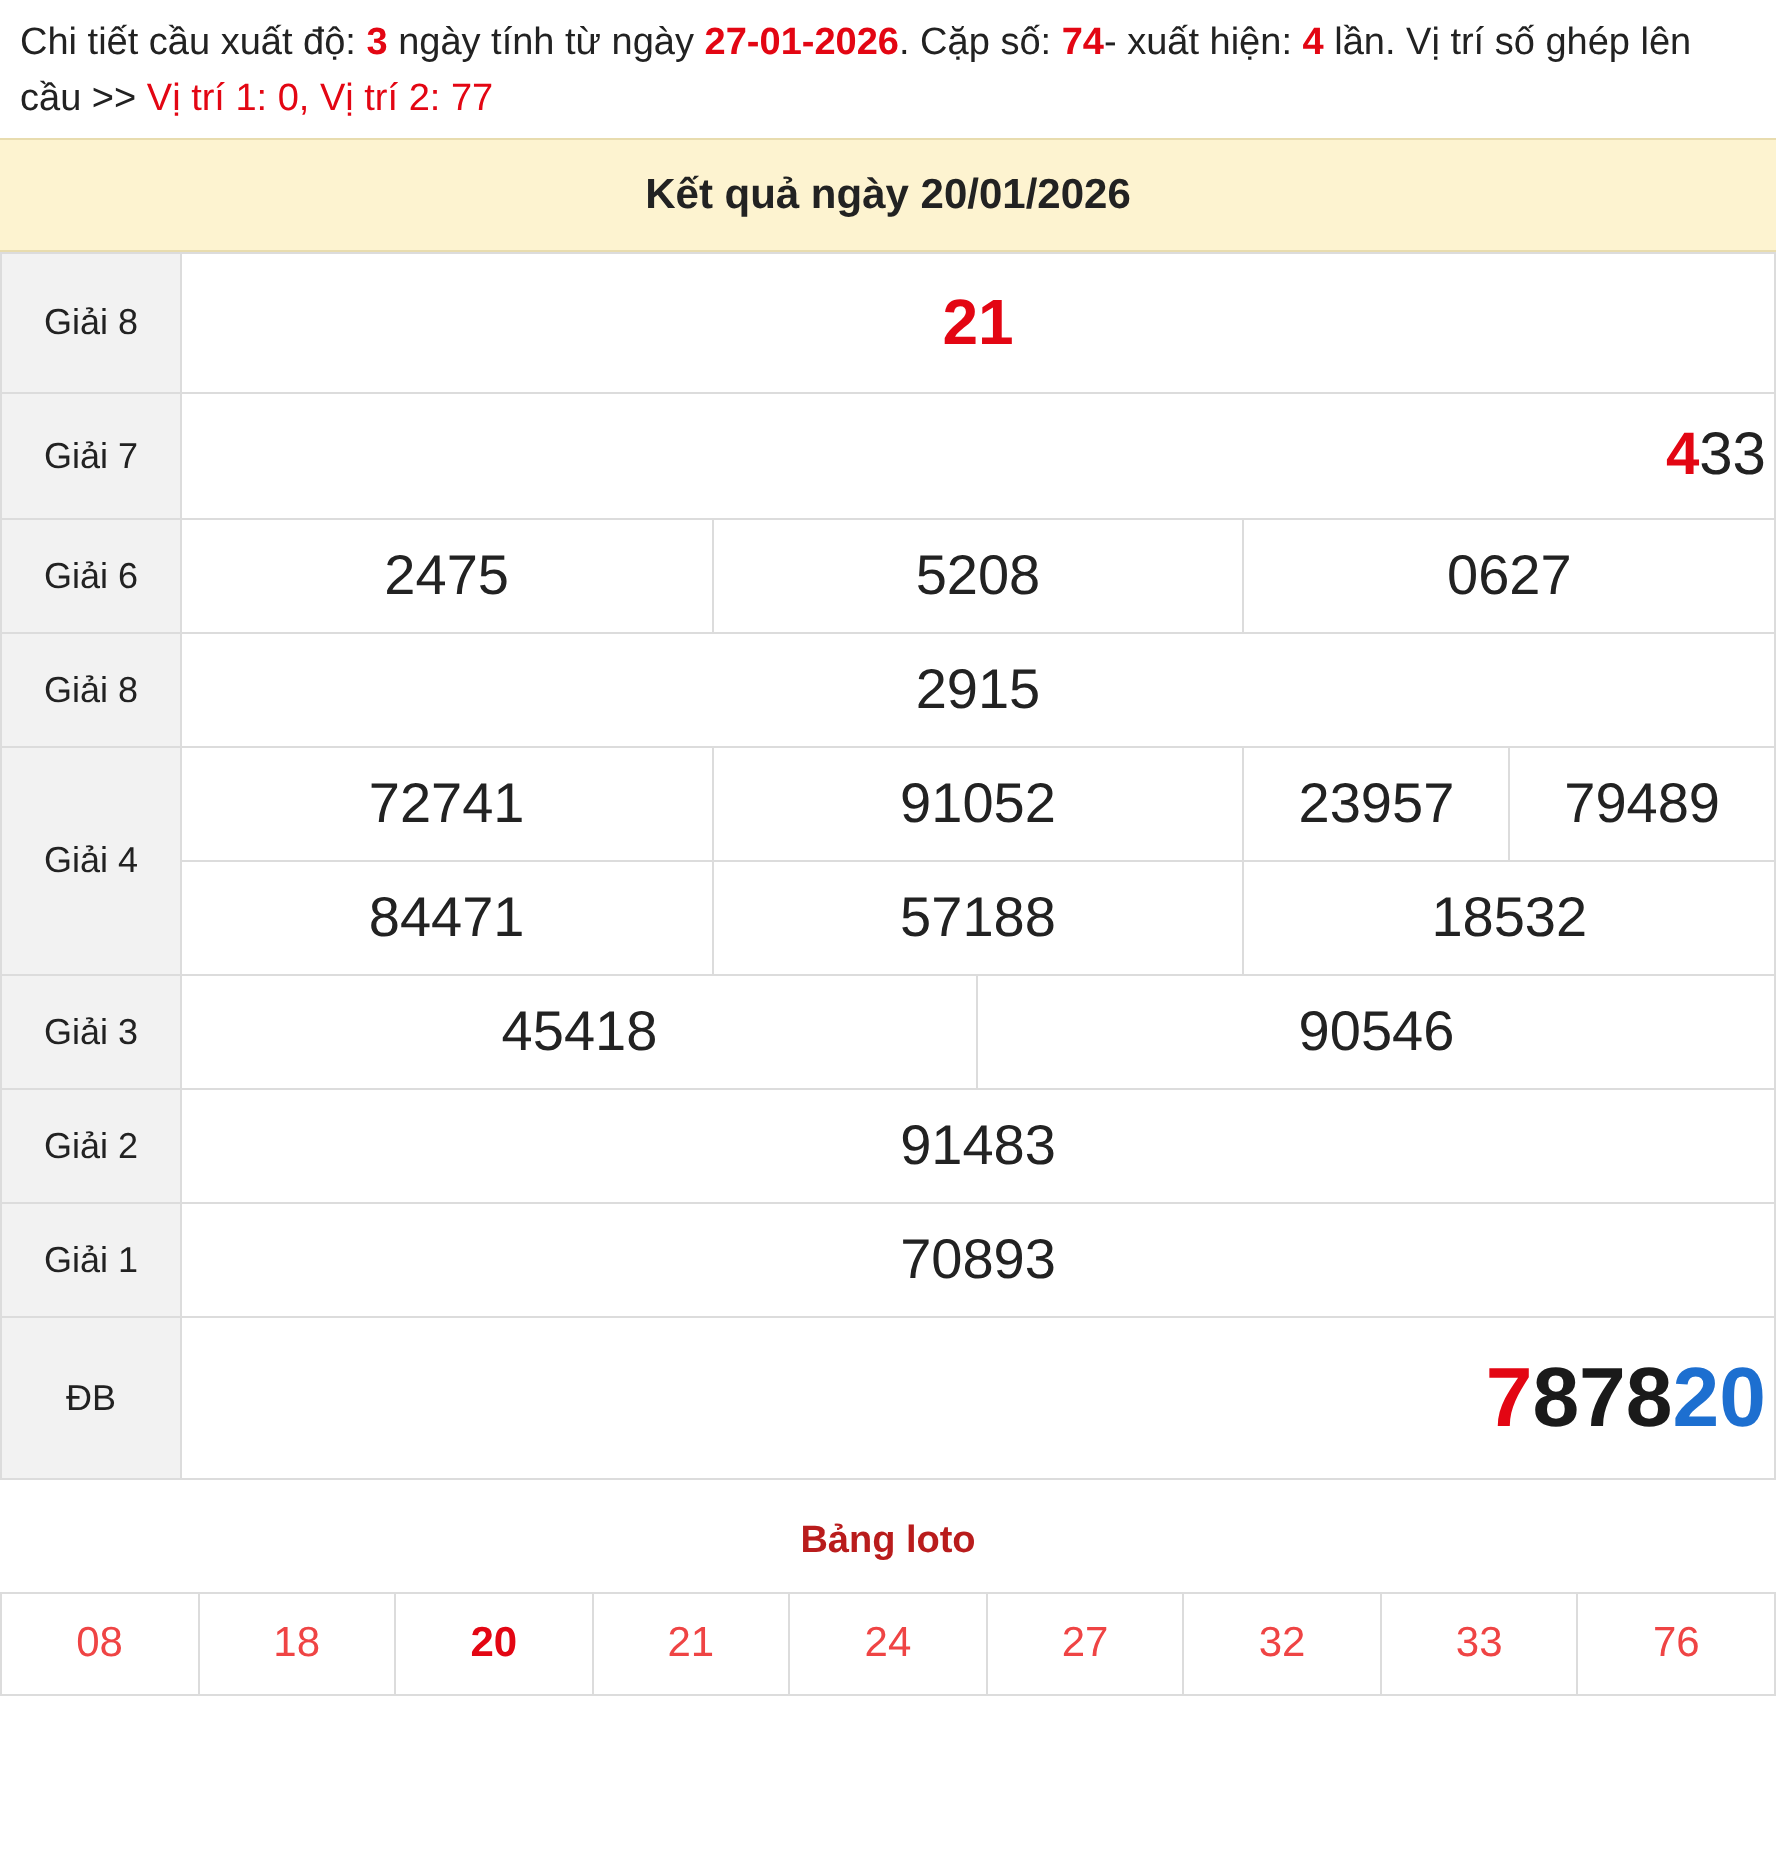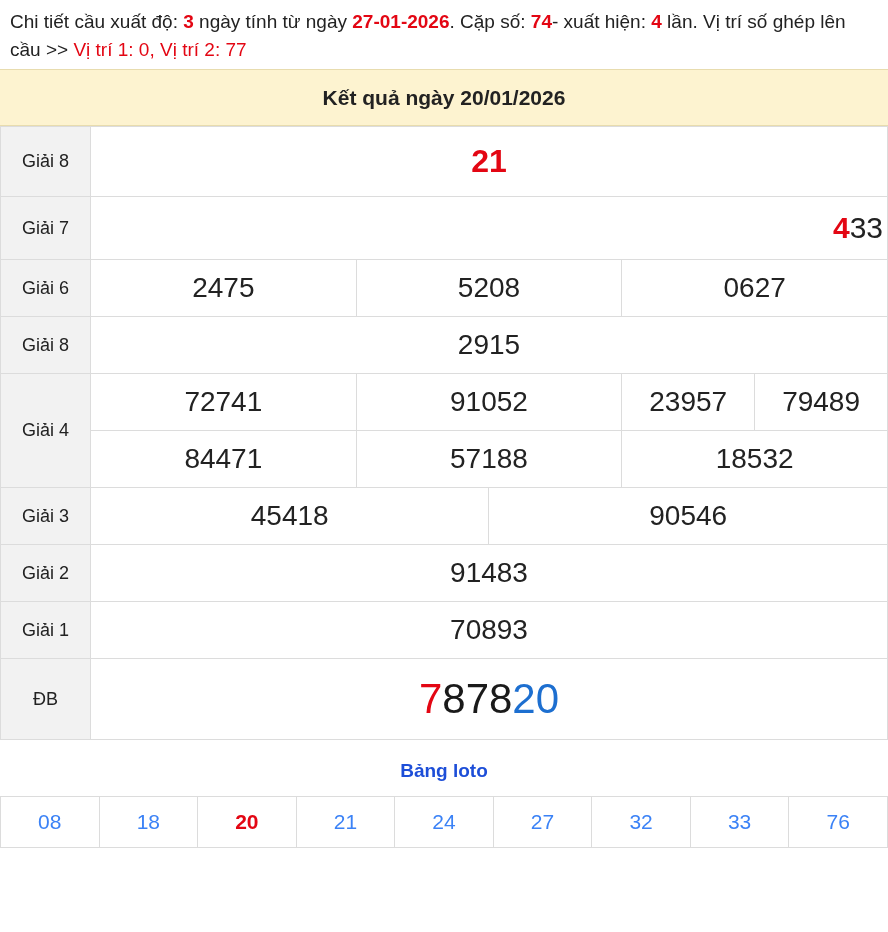--- a/index.html
+++ b/index.html
@@ -59,48 +59,49 @@
   }
   .val {
     font-size: 28px;
     padding: 12px 16px;
   }
   .val.g8 { font-size: 32px; color: #e30613; font-weight: bold; padding: 16px 4px; }
   .val.g7 { font-size: 30px; padding: 14px 4px; text-align: right; }
   .val.g7 .red { color: #e30613; font-weight: bold; }
   .val.db {
     font-size: 42px;
-    font-weight: normal;
+    font-weight: bold;
     padding: 16px 4px;
+    text-align: right;
   }
   .val.db .r { color: #e30613; }
   .val.db .k { color: #1a1a1a; }
   .val.db .b { color: #1d6fd0; }
 
   
   .loto-title {
     text-align: center;
     font-size: 19px;
     font-weight: bold;
-    color: #1d4ed8;
+    color: #b91c1c;
     padding: 20px 0 14px 0;
   }
 
   
   .loto-table {
     width: 100%;
     border-collapse: collapse;
     table-layout: fixed;
   }
   .loto-table td {
     border: 1px solid #dcdcdc;
     text-align: center;
     font-size: 21px;
     padding: 13px 2px;
-    color: #3b82f6;
+    color: #ef4444;
   }
   .loto-table td.hot {
     color: #e30613;
     font-weight: bold;
   }
 </style>
 </head>
 <body>
 
 <div class="page">

